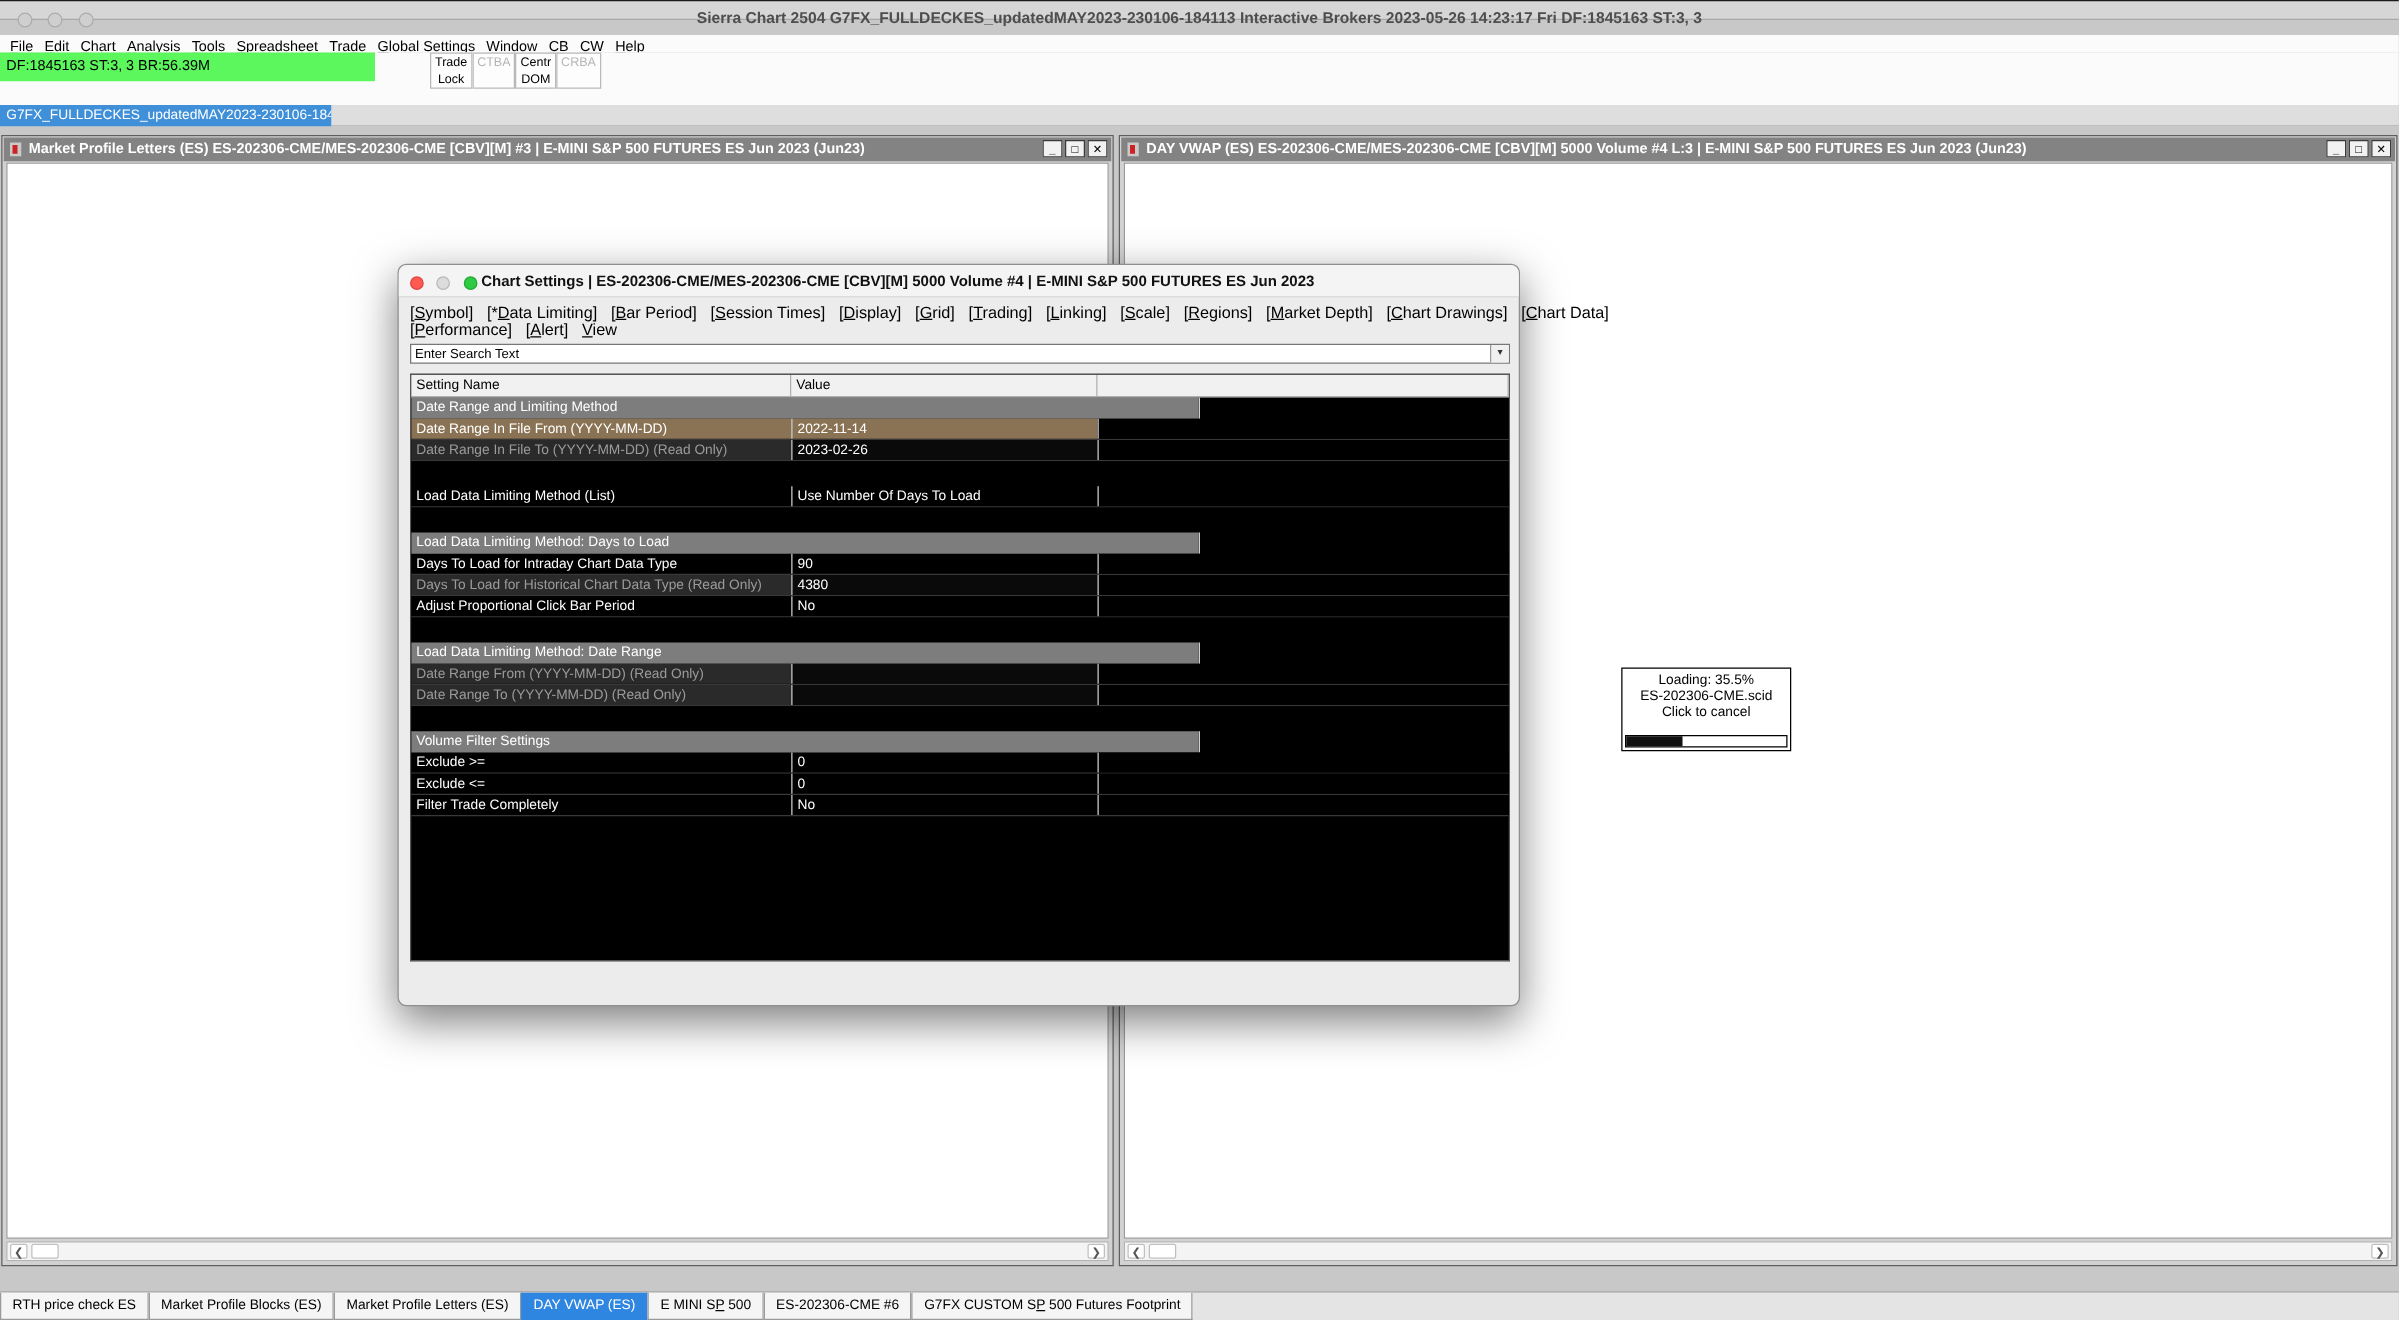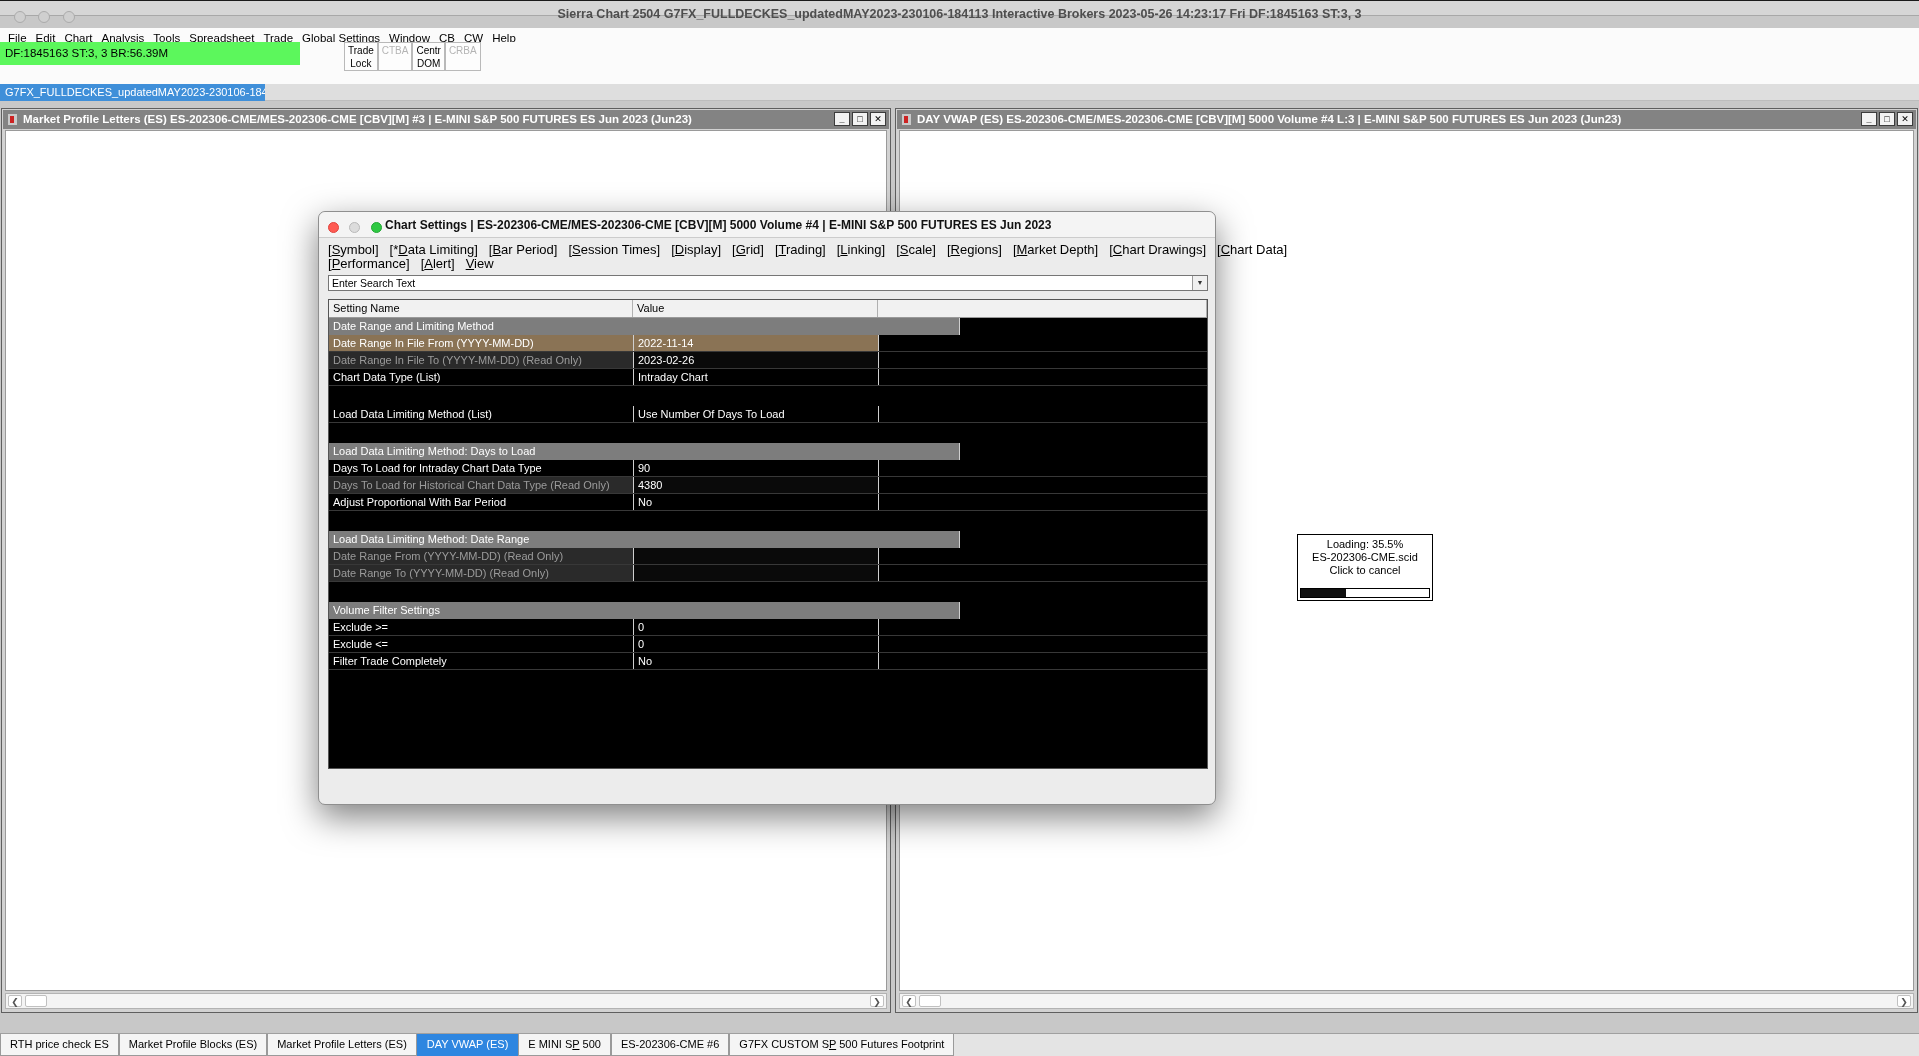--- a/index.html
+++ b/index.html
@@ -227,25 +227,20 @@
         <div class="drow selected">
           <div class="c1 nowrap">Date Range In File From (YYYY-MM-DD)</div>
           <div class="c2 nowrap">2022-11-14</div>
           <div class="c3"></div>
         </div>
         <div class="drow readonly">
           <div class="c1 nowrap">Date Range In File To (YYYY-MM-DD) (Read Only)</div>
           <div class="c2 nowrap">2023-02-26</div>
           <div class="c3"></div>
         </div>
-        <div class="drow normal">
-          <div class="c1 nowrap">Chart Data Type (List)</div>
-          <div class="c2 nowrap">Intraday Chart</div>
-          <div class="c3"></div>
-        </div>
         <div class="drow blank"></div>
         <div class="drow normal">
           <div class="c1 nowrap">Load Data Limiting Method (List)</div>
           <div class="c2 nowrap">Use Number Of Days To Load</div>
           <div class="c3"></div>
         </div>
         <div class="drow blank"></div>
         <div class="drow section">
           <div class="merged nowrap">Load Data Limiting Method: Days to Load</div>
           <div class="c3"></div>
@@ -254,21 +249,21 @@
           <div class="c1 nowrap">Days To Load for Intraday Chart Data Type</div>
           <div class="c2 nowrap">90</div>
           <div class="c3"></div>
         </div>
         <div class="drow readonly">
           <div class="c1 nowrap">Days To Load for Historical Chart Data Type (Read Only)</div>
           <div class="c2 nowrap">4380</div>
           <div class="c3"></div>
         </div>
         <div class="drow normal">
-          <div class="c1 nowrap">Adjust Proportional With Bar Period</div>
+          <div class="c1 nowrap">Adjust Proportional Click Bar Period</div>
           <div class="c2 nowrap">No</div>
           <div class="c3"></div>
         </div>
         <div class="drow blank"></div>
         <div class="drow section">
           <div class="merged nowrap">Load Data Limiting Method: Date Range</div>
           <div class="c3"></div>
         </div>
         <div class="drow readonly">
           <div class="c1 nowrap">Date Range From (YYYY-MM-DD) (Read Only)</div>

